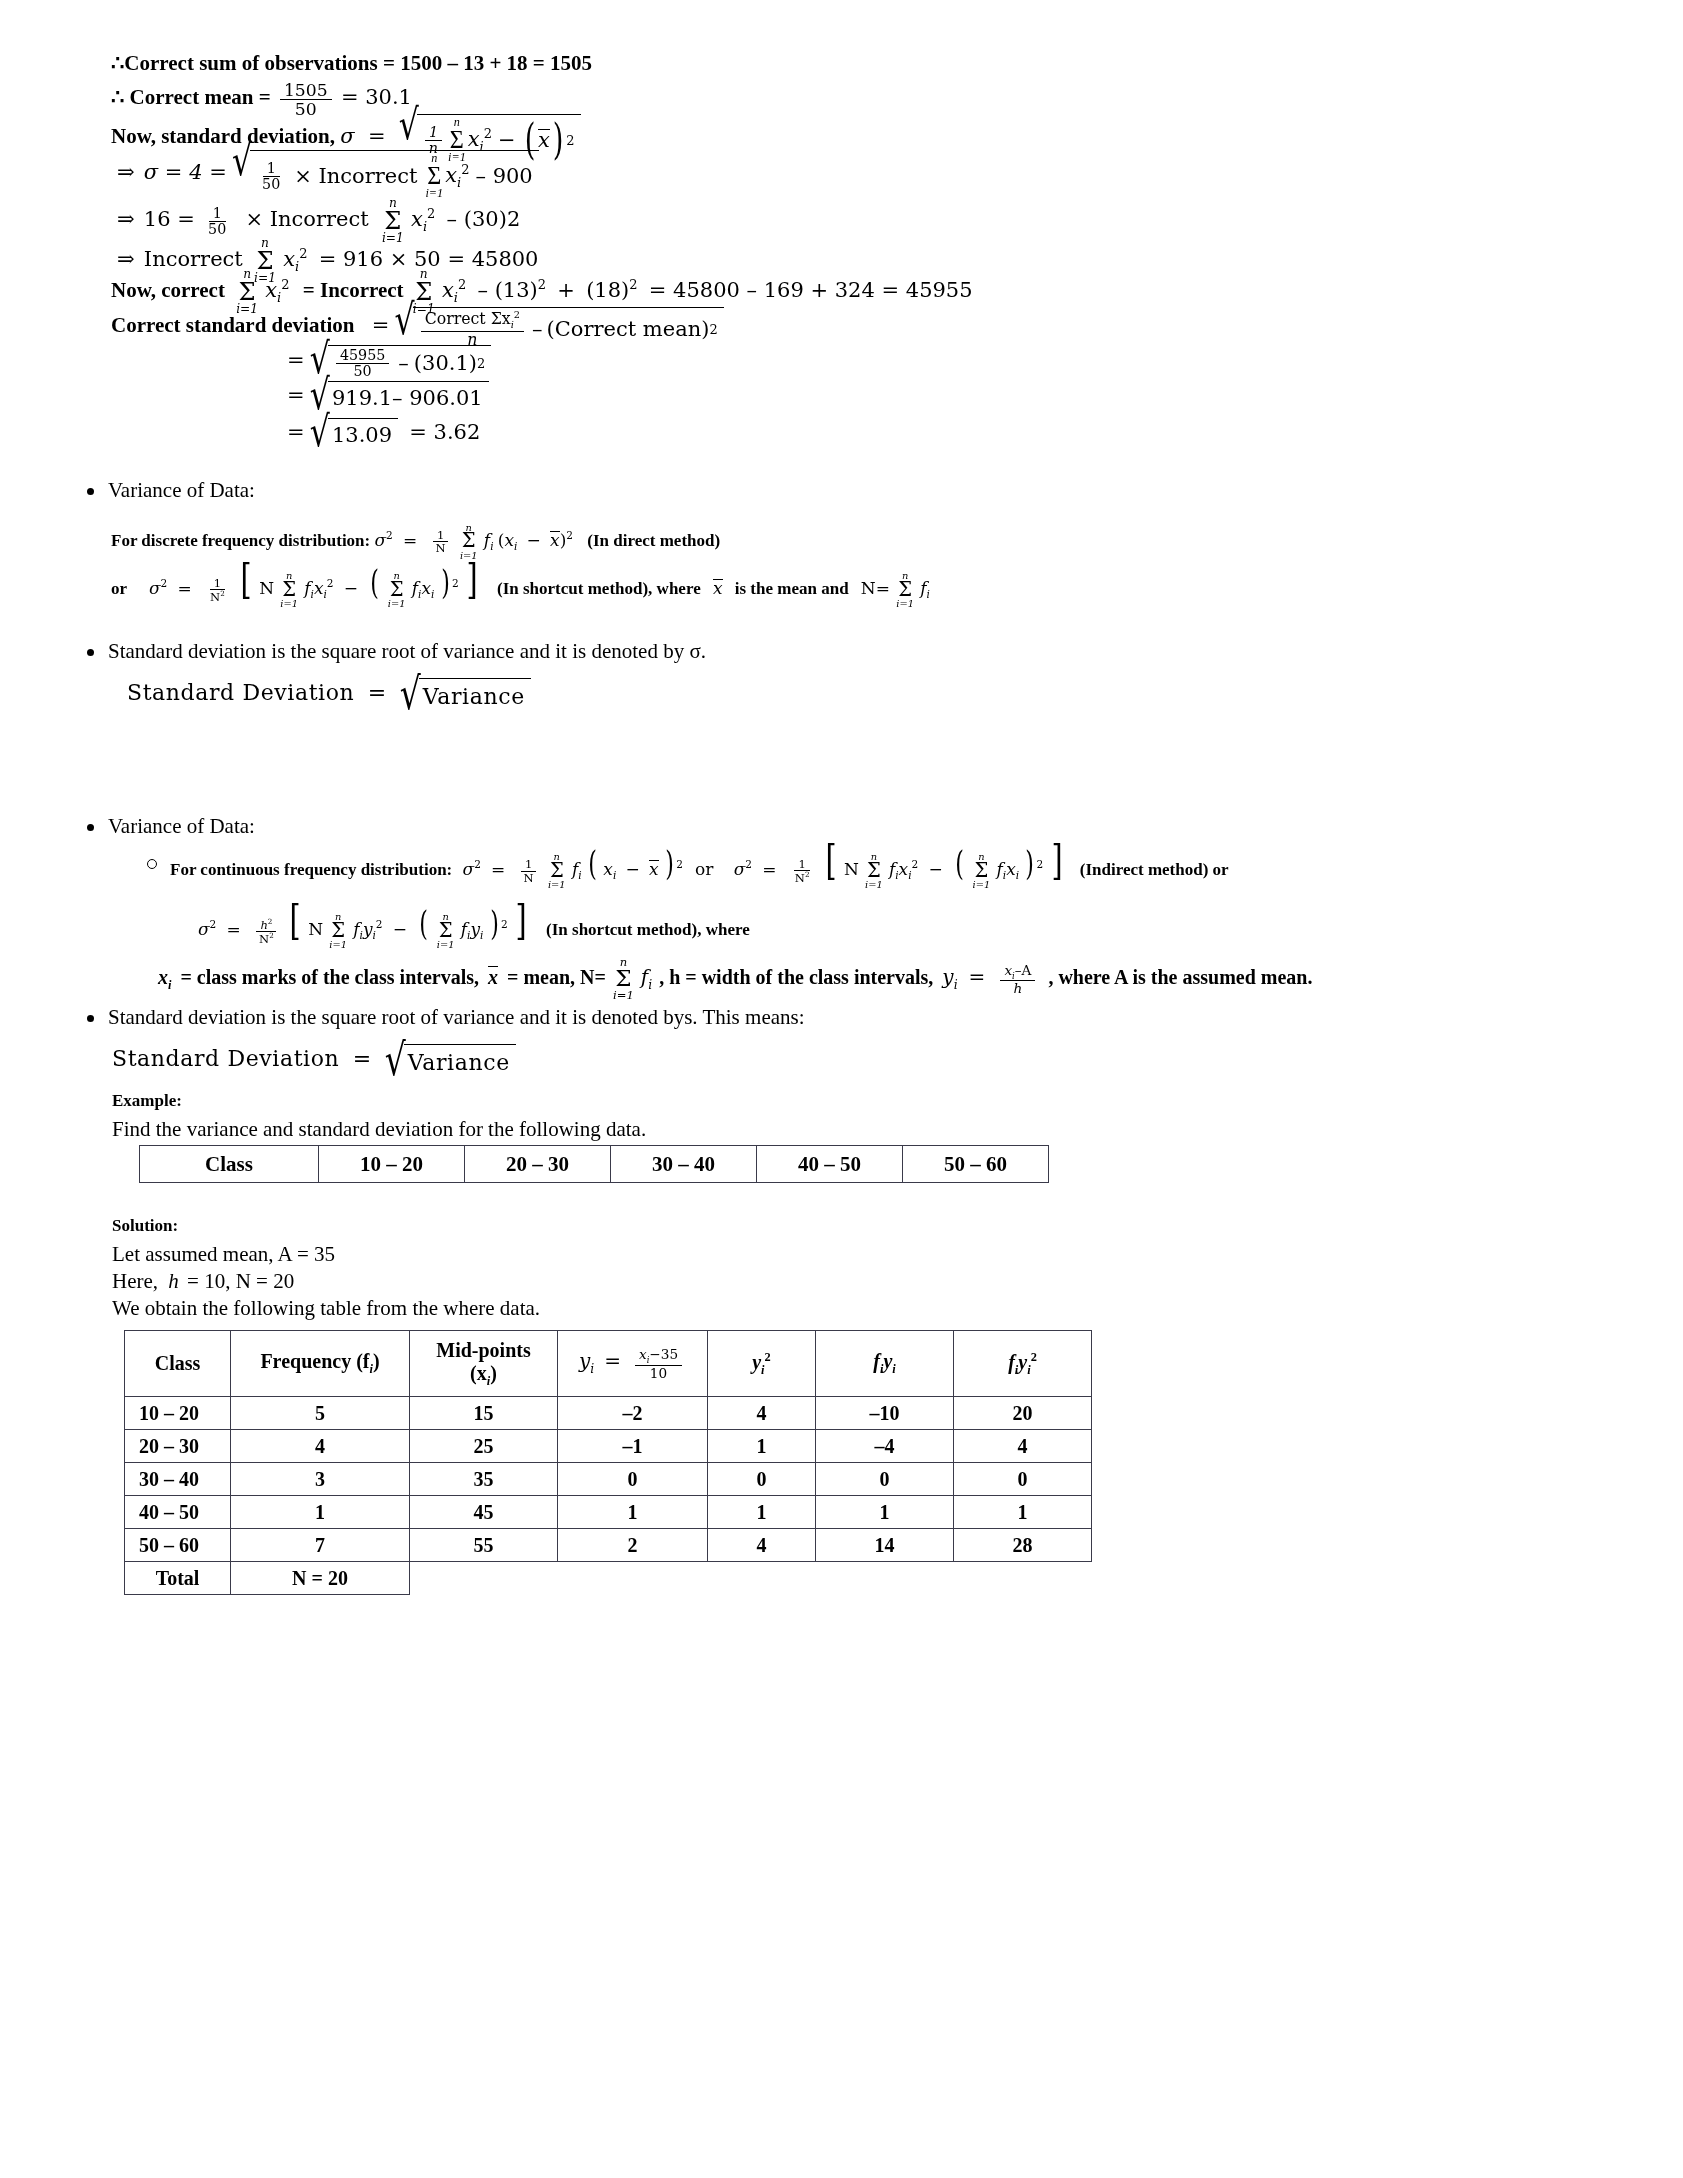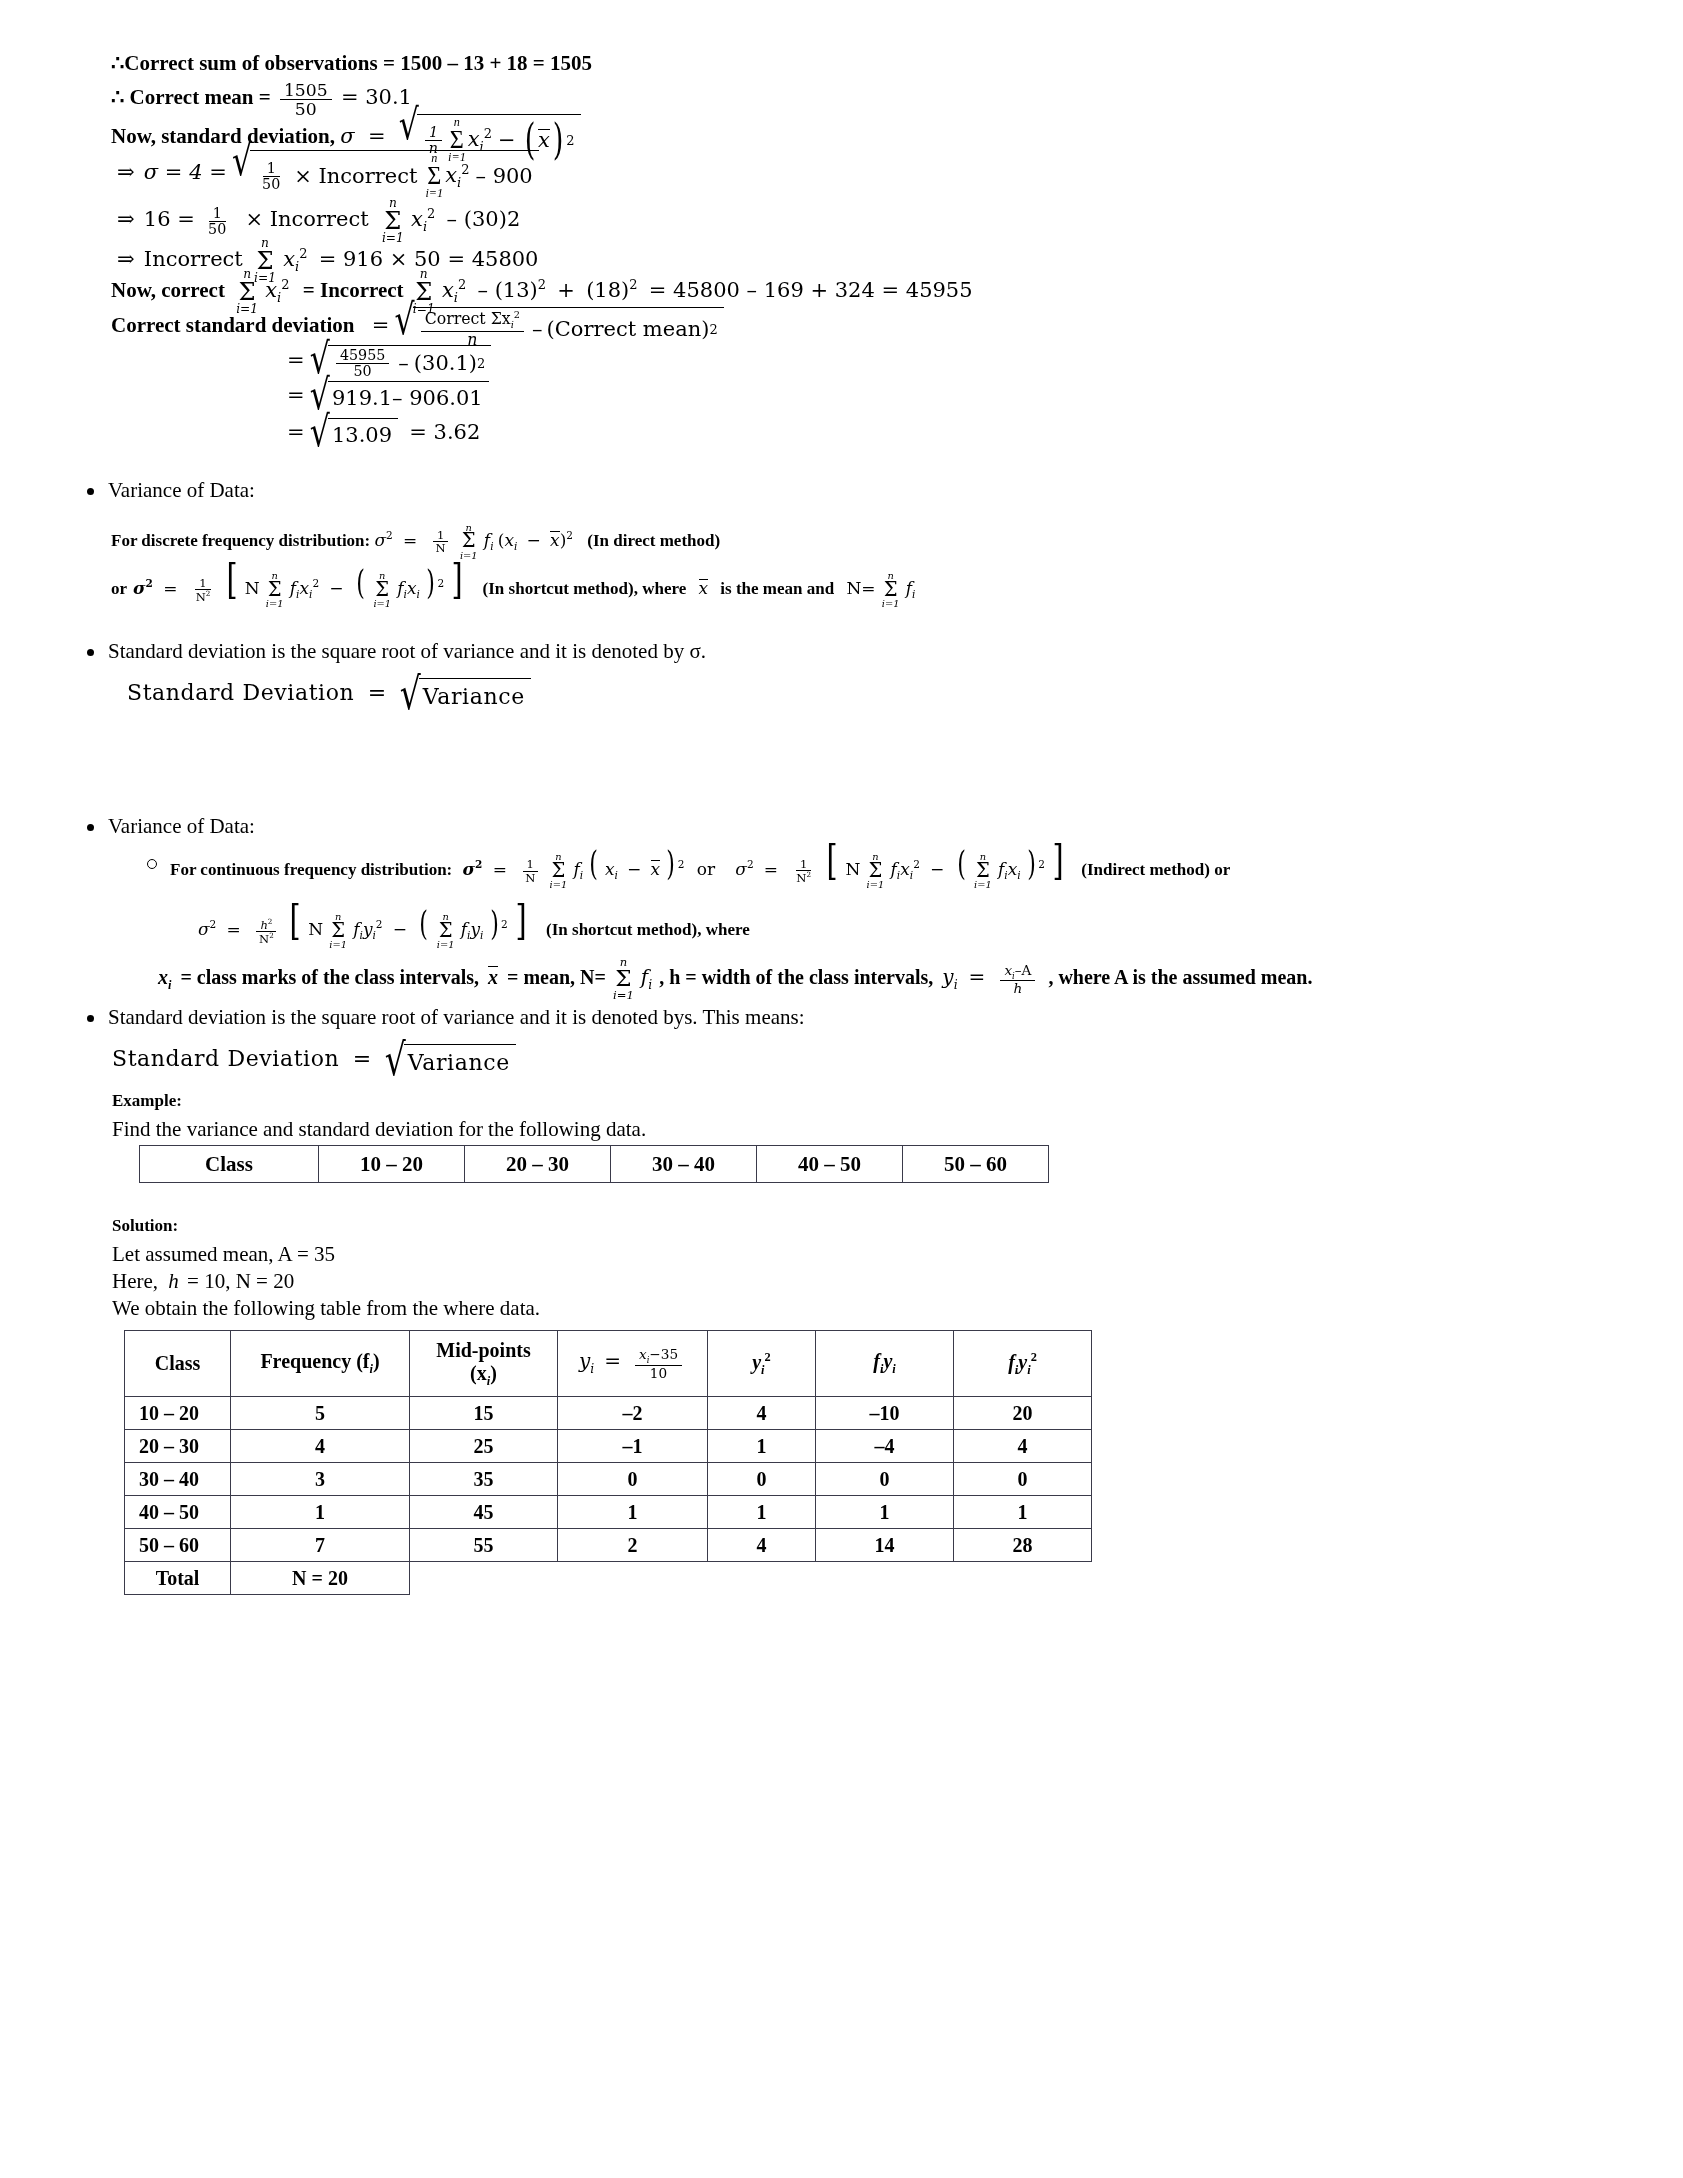--- a/index.html
+++ b/index.html
@@ -320,21 +320,21 @@
       </span>
     <span class="serif-light it" style="font-weight:400;">f<sub class="ix">i</sub></span>
     <span class="serif-light" style="font-weight:400;">(</span><span class="serif-light it" style="font-weight:400;">x<sub class="ix">i</sub></span>
     <span class="serif-light" style="font-weight:400; margin:0 5px;">−</span>
     <span class="ovl serif-light it" style="font-weight:400;">x</span><span class="serif-light" style="font-weight:400;">)</span><sup class="ex serif-light" style="font-weight:400;">2</sup>
     <span style="margin-left:10px;">(In direct method)</span>
   </div>
 
   <div class="blk body-txt" style="left:111px; top:568px;">
     <span>or</span>
-    <span class="serif-light it" style="font-weight:700; margin-left:2px;">σ<sup class="ex">2</sup></span>
+    <span class="serif-light it" style="font-weight:400; margin-left:18px;">σ<sup class="ex">2</sup></span>
     <span class="serif-light" style="font-weight:400; margin:0 6px;">=</span>
     <span class="frac small serif-light" style="font-weight:400;">
         <span class="num">1</span>
         <span class="den">N<sup class="ex">2</sup></span>
       </span>
     <span class="bracket-l serif-light" style="font-weight:400;">[</span>
     <span class="serif-light" style="font-weight:400;">N</span>
     <span class="sig serif-light" style="font-weight:400;">
         <span class="top">n</span>
         <span class="sym">Σ</span>
@@ -381,21 +381,21 @@
 
   <div class="bullet-row" style="left:87px; top:814px;">
     <span class="bullet-dot"></span>
     <span class="body-reg">Variance of Data:</span>
   </div>
 
   <div class="bullet-row" style="left:147px; top:849px;">
     <span class="circ-dot"></span>
     <span class="body-txt">
       <span>For continuous frequency distribution:</span>
-      <span class="serif-light it" style="font-weight:700; margin-left:6px;">σ<sup class="ex">2</sup></span>
+      <span class="serif-light it" style="font-weight:400; margin-left:6px;">σ<sup class="ex">2</sup></span>
       <span class="serif-light" style="font-weight:400; margin:0 6px;">=</span>
       <span class="frac small serif-light" style="font-weight:400;">
           <span class="num">1</span>
           <span class="den">N</span>
         </span>
       <span class="sig serif-light" style="font-weight:400;">
           <span class="top">n</span>
           <span class="sym">Σ</span>
           <span class="bot">i=1</span>
         </span>

